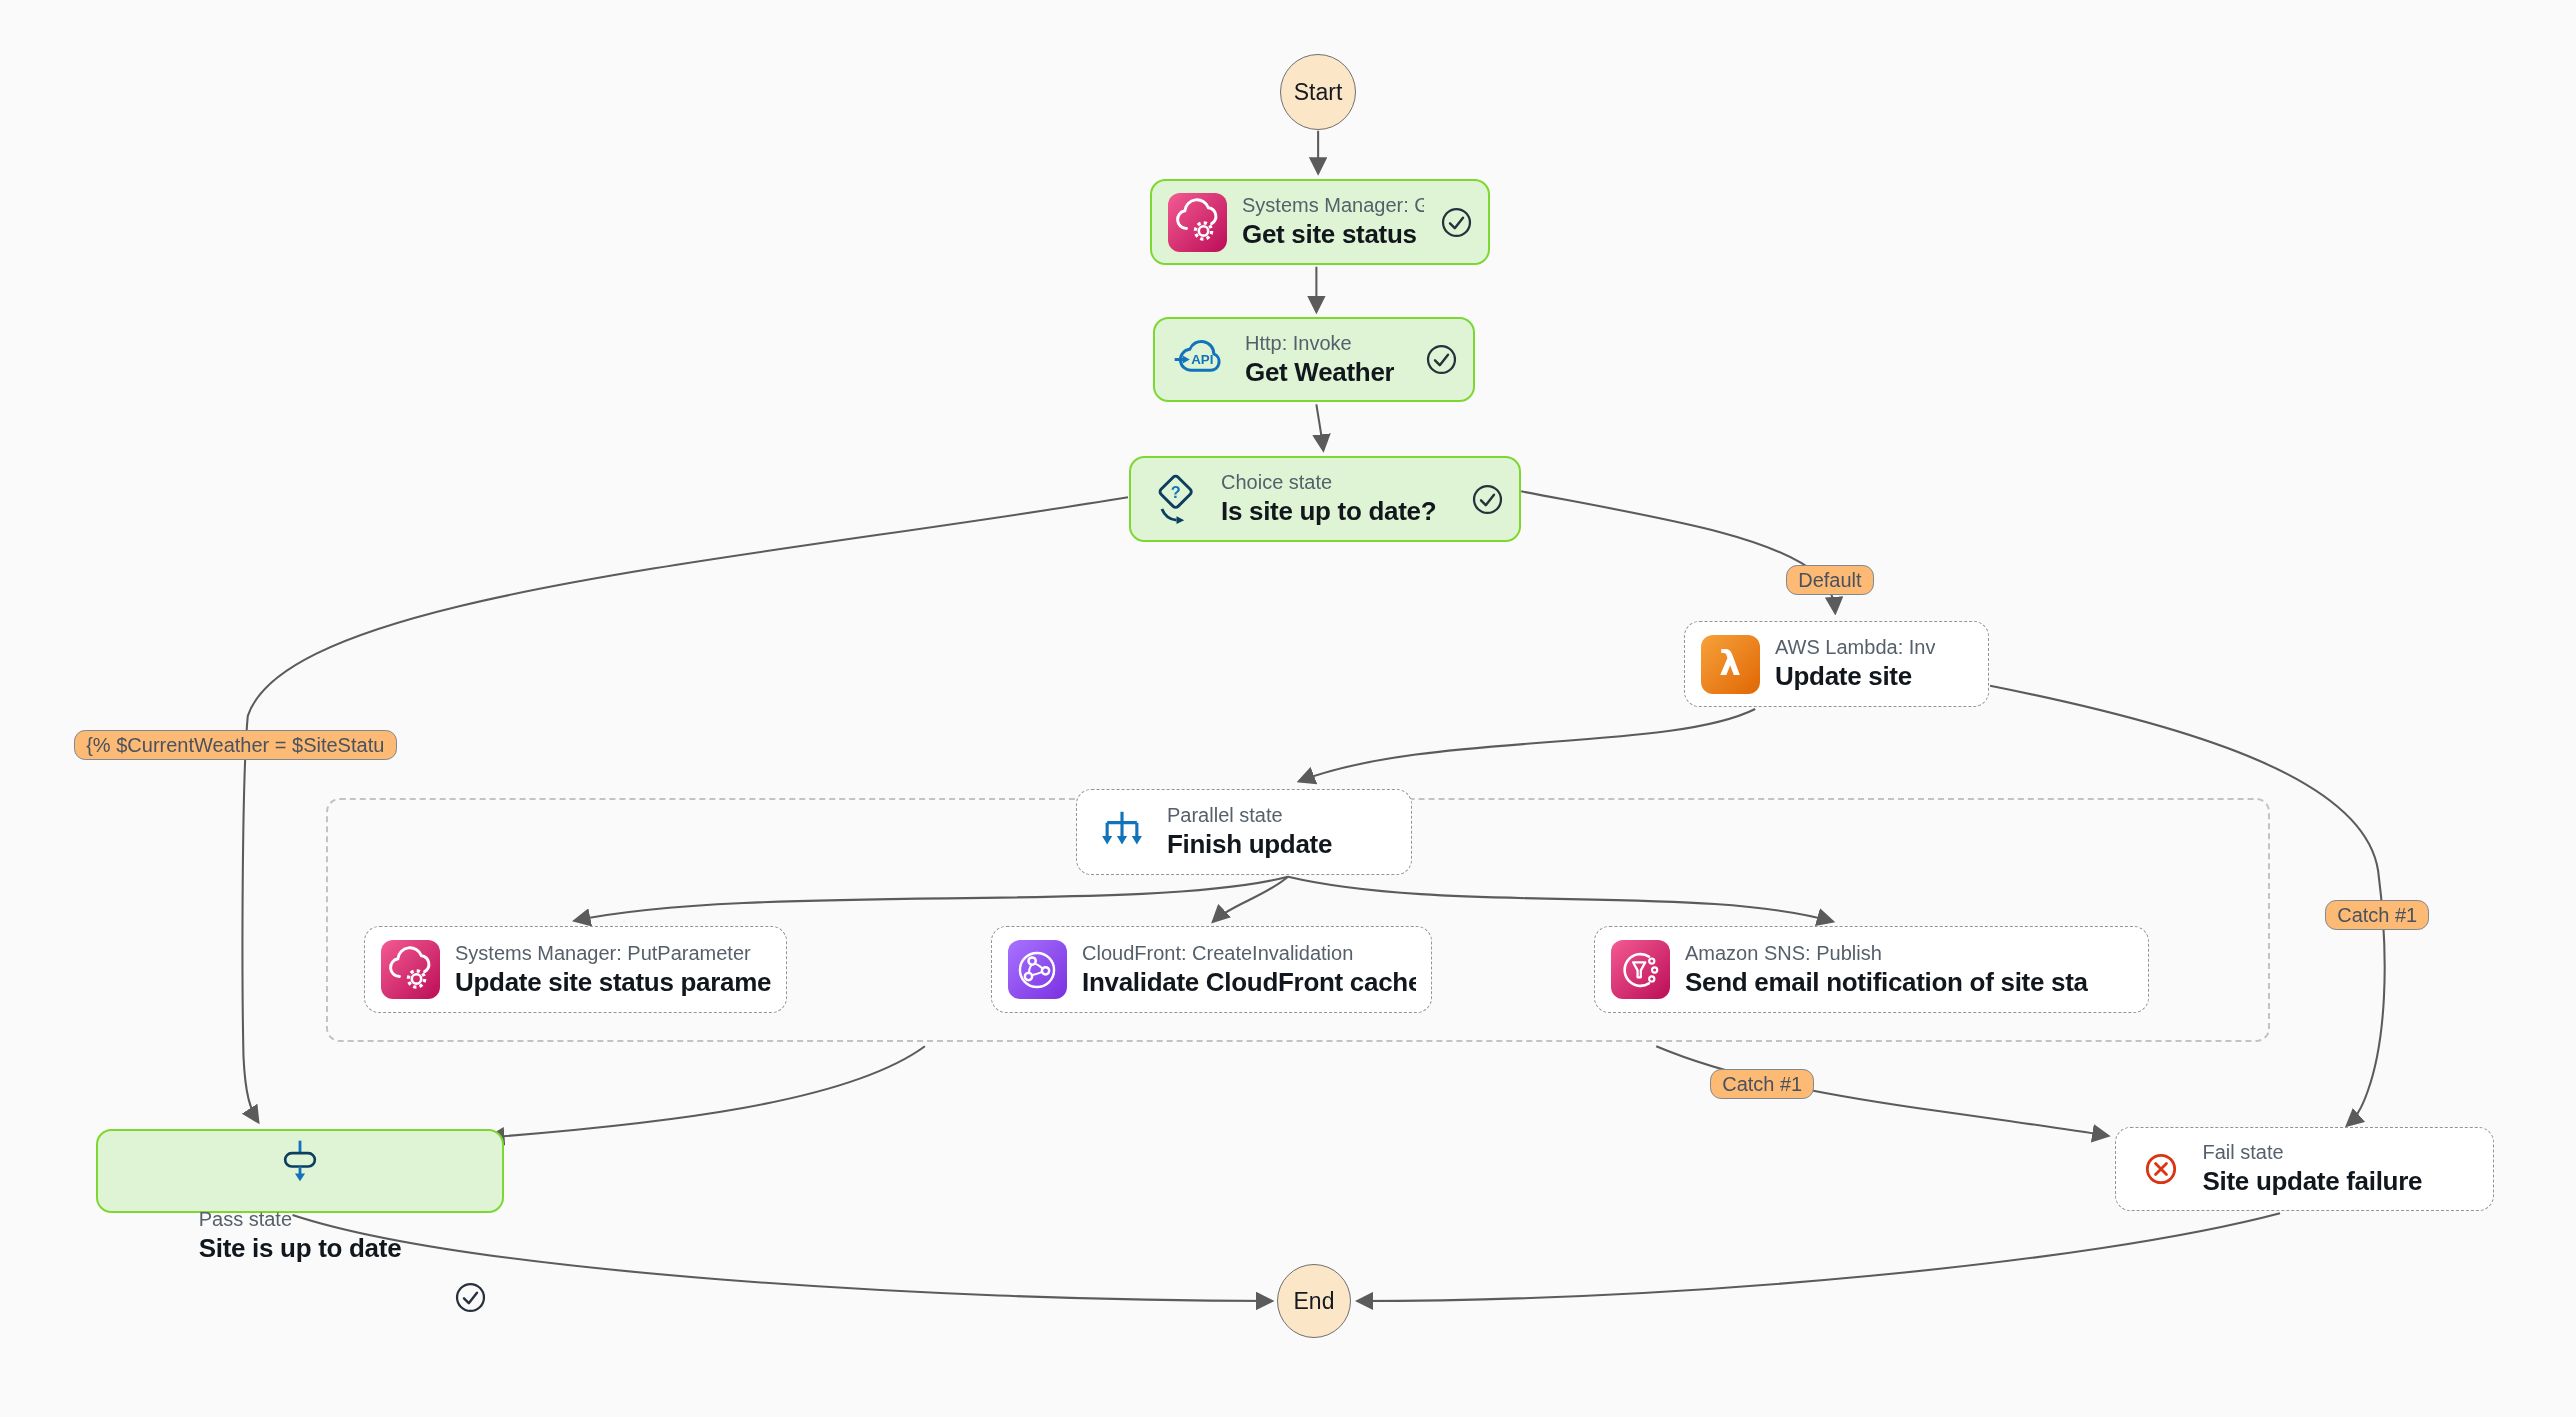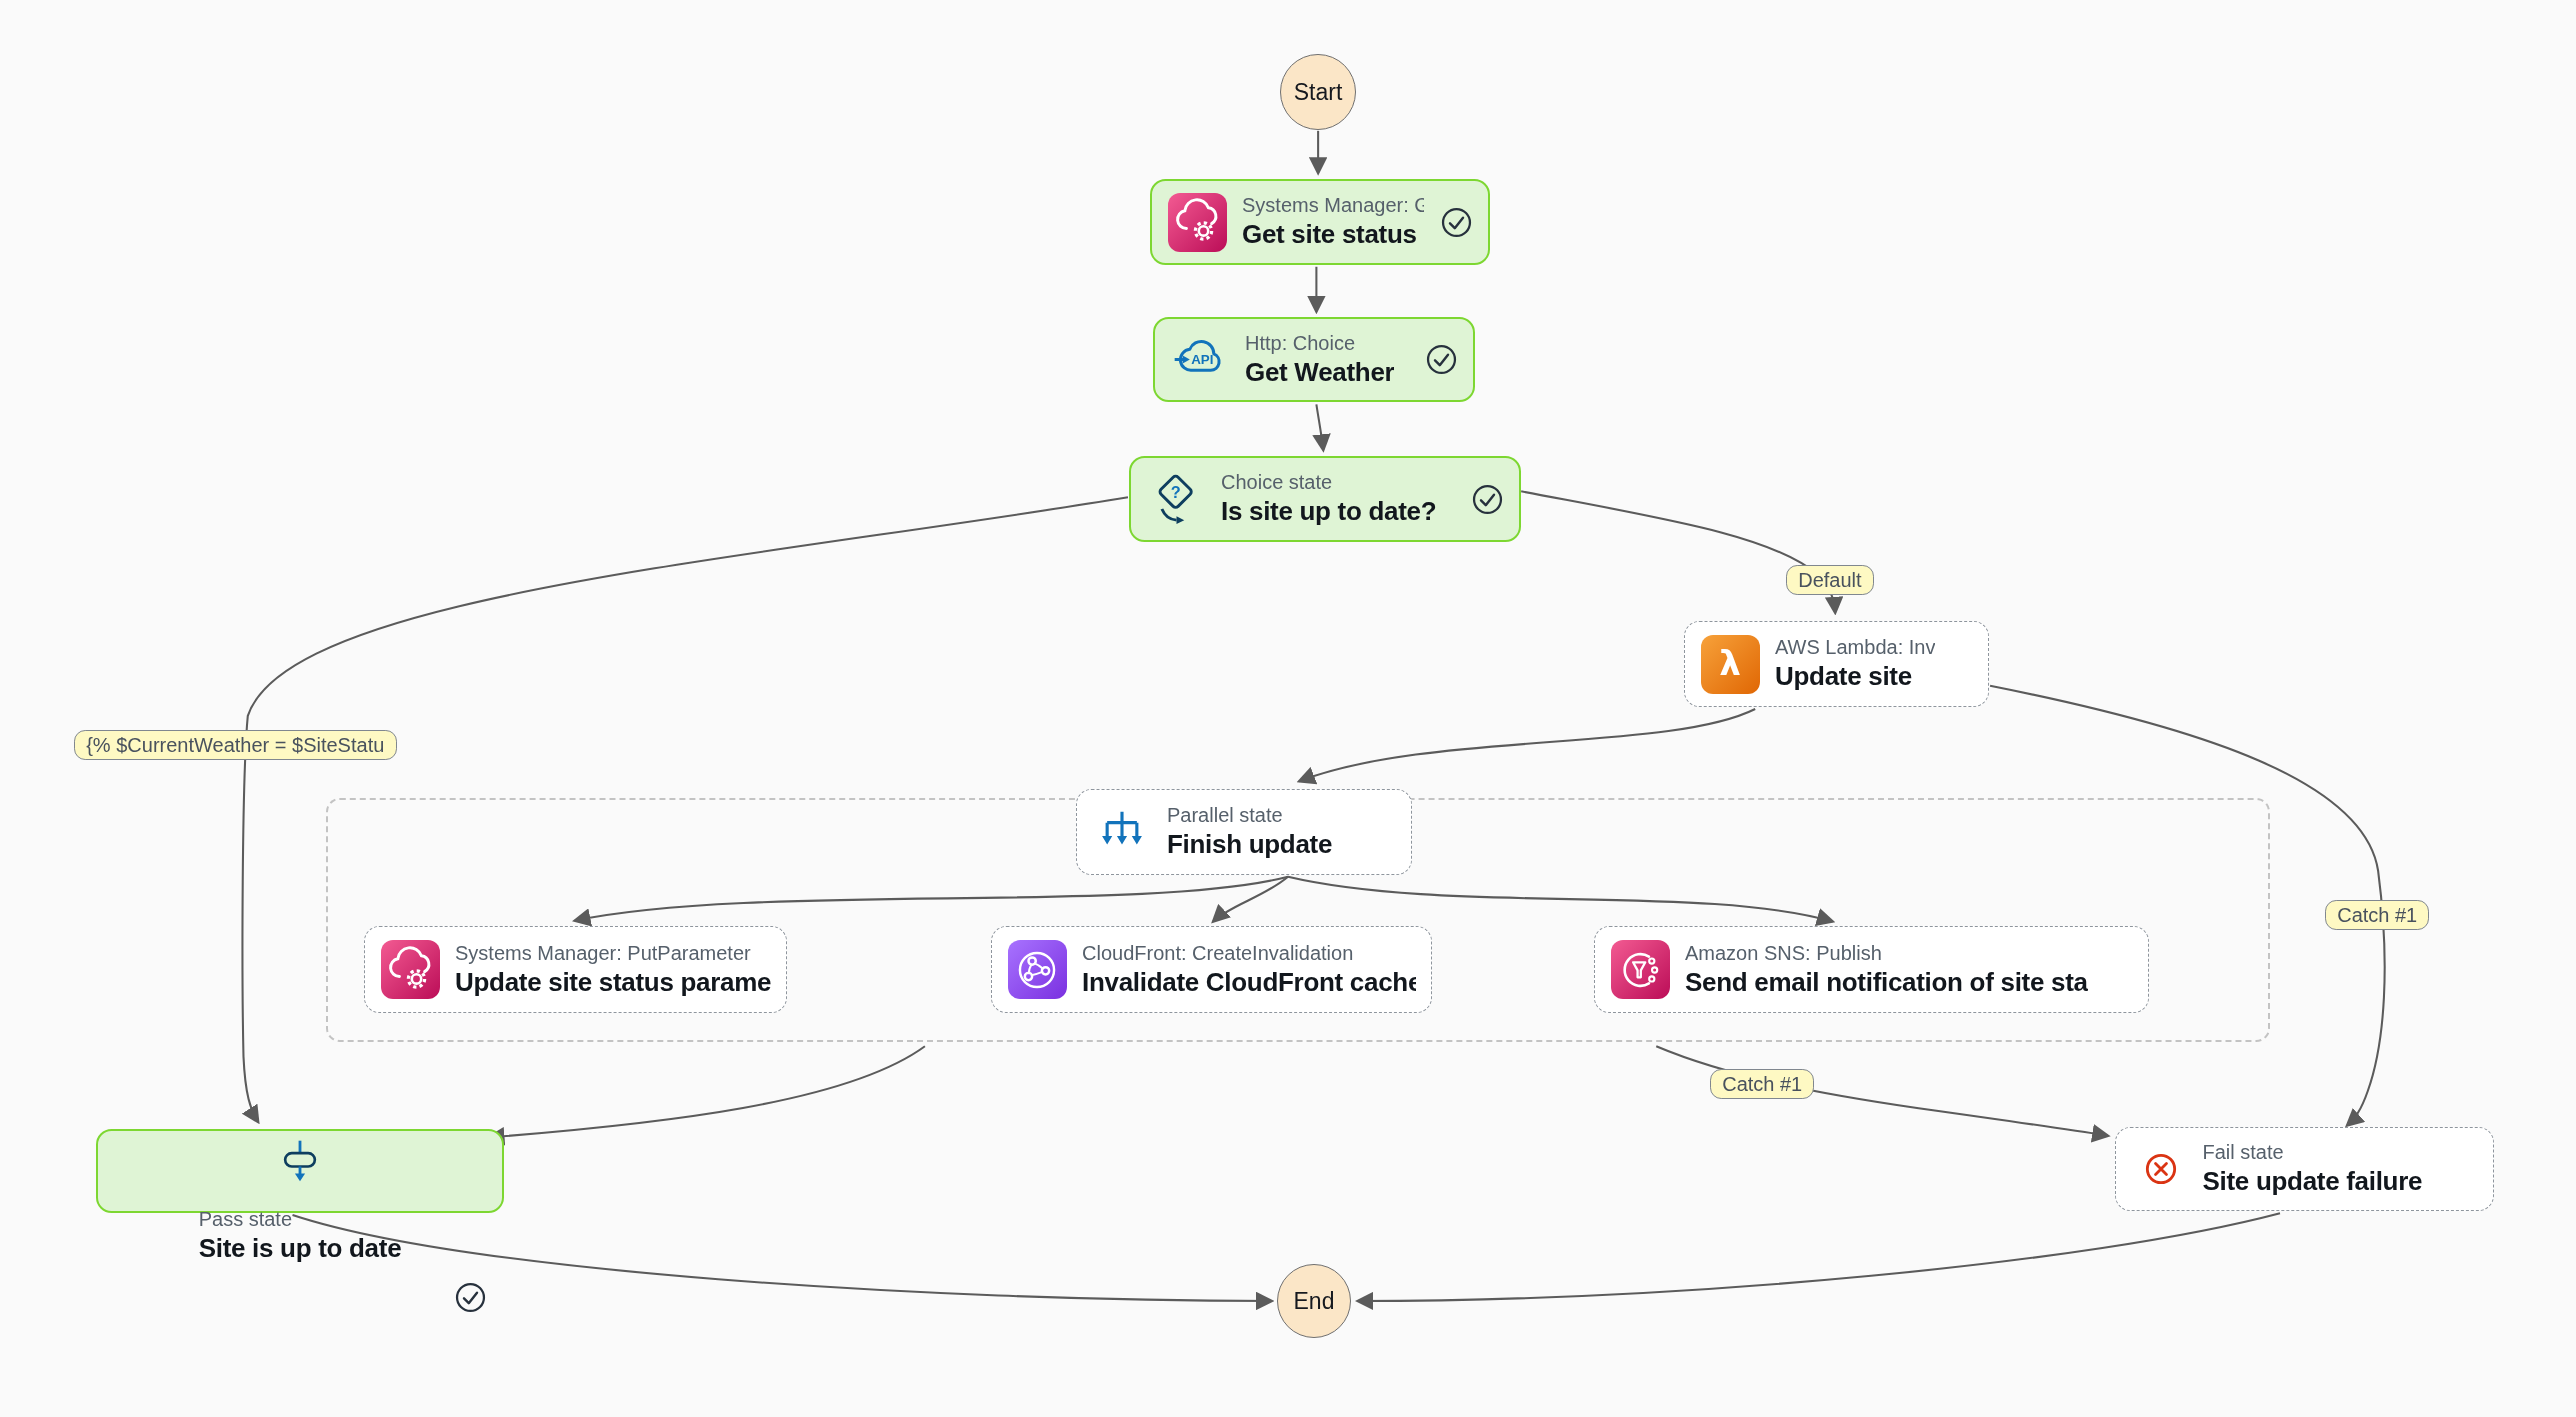--- a/index.html
+++ b/index.html
@@ -56,21 +56,21 @@
   
   .terminal{
     position:absolute;border-radius:50%;background:#fbe6c7;border:1.7px solid #6f6f6f;
     display:flex;align-items:center;justify-content:center;
     font-size:23px;color:#16191f;box-sizing:border-box;z-index:2;
   }
   .t-start{left:1280px;top:54px;width:76px;height:76px;}
   .t-end{left:1277px;top:1264px;width:74px;height:74px;}
   
   .pill{
-    position:absolute;background:#fef9c3;border:1.7px solid #80878f;border-radius:11.2px;
+    position:absolute;background:#fdba74;border:1.7px solid #80878f;border-radius:11.2px;
     font-size:20px;color:#49525e;padding:0.9px 11.2px;line-height:26px;white-space:nowrap;
     z-index:3;box-sizing:border-box;
   }
   .p-default{left:1786px;top:565px;}
   .p-cond{left:74px;top:730px;}
   .p-catch-right{left:2325px;top:900px;}
   .p-catch-bottom{left:1710px;top:1069px;}
 </style>
 </head>
 <body>
@@ -128,21 +128,21 @@
 <div class="node green n2">
   <div class="tile plain">
     <svg width="57" height="57" viewBox="0 0 64 64">
       <path d="M22.5 44 h21 a9.5 9.5 0 0 0 3.5 -18.3 A14 14 0 0 0 20 20.5 A10.8 10.8 0 0 0 22.5 44 z" fill="none" stroke="#1273bb" stroke-width="3.4" stroke-linejoin="round"></path>
       <line x1="3" y1="32" x2="13" y2="32" stroke="#1273bb" stroke-width="3.4"></line>
       <path d="M12,27.5 L20,32 L12,36.5 z" fill="#1273bb"></path>
       <text x="34" y="37.5" font-size="15" font-weight="bold" fill="#1273bb" text-anchor="middle" font-family="Liberation Sans, sans-serif">API</text>
     </svg>
   </div>
   <div class="texts">
-    <div class="ntitle">Http: Choice</div>
+    <div class="ntitle">Http: Invoke</div>
     <div class="nname">Get Weather</div>
   </div>
   <div class="check">
     <svg width="33" height="33" viewBox="0 0 38 38">
         <circle cx="19" cy="19" r="15.5" fill="none" stroke="#27313d" stroke-width="2.6"></circle>
         <path d="M11.5,20 L17,25.5 L26.5,13.5" fill="none" stroke="#27313d" stroke-width="2.8" stroke-linecap="round" stroke-linejoin="round"></path>
       </svg>
   </div>
 </div>
 

